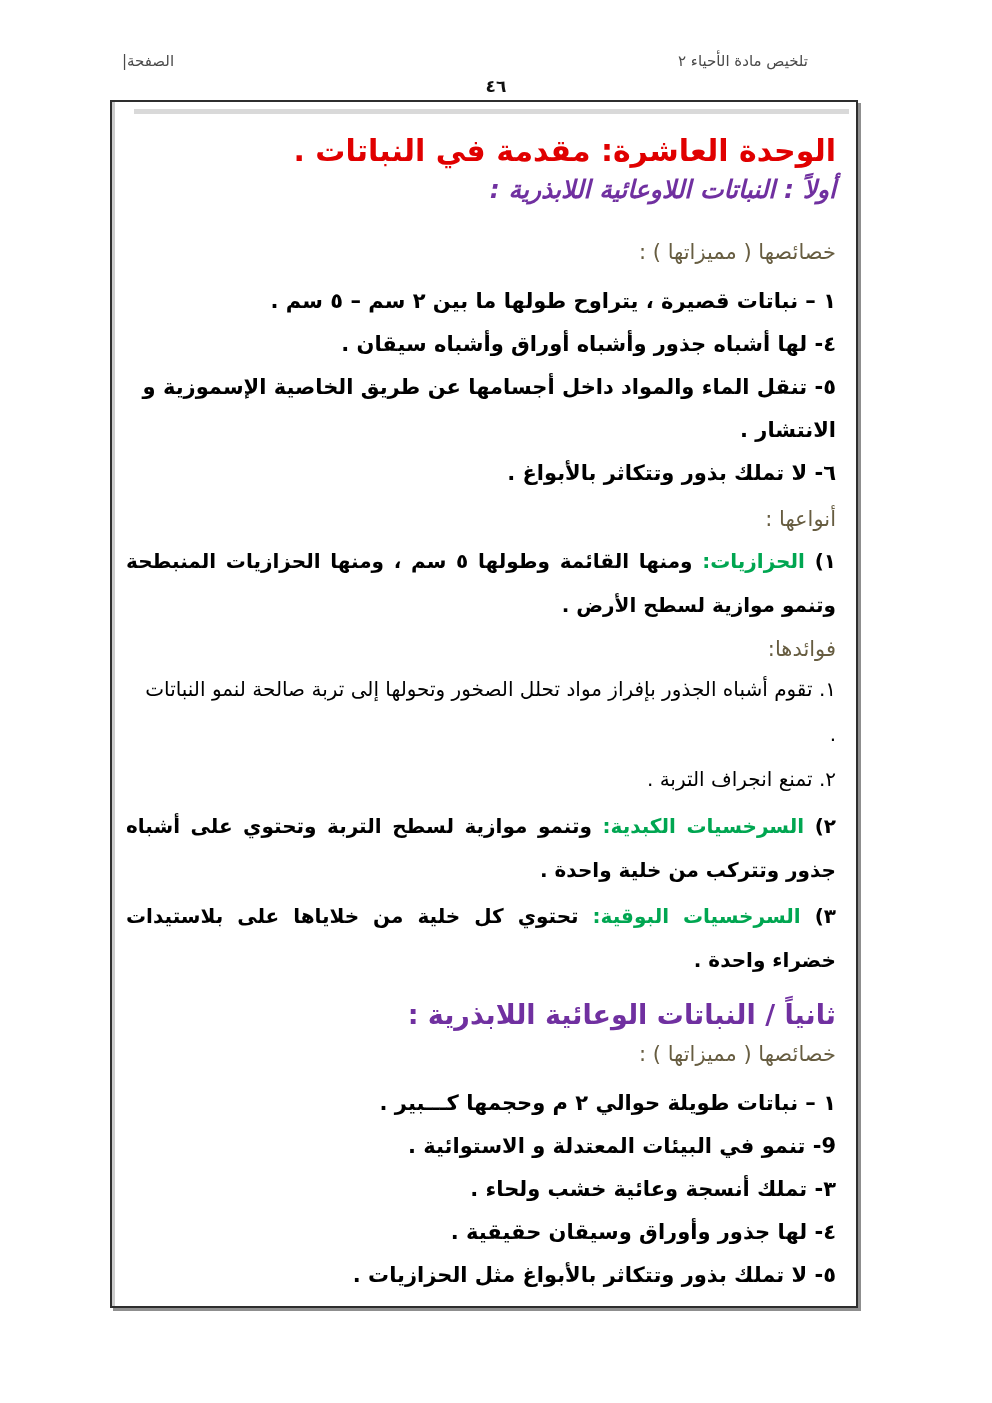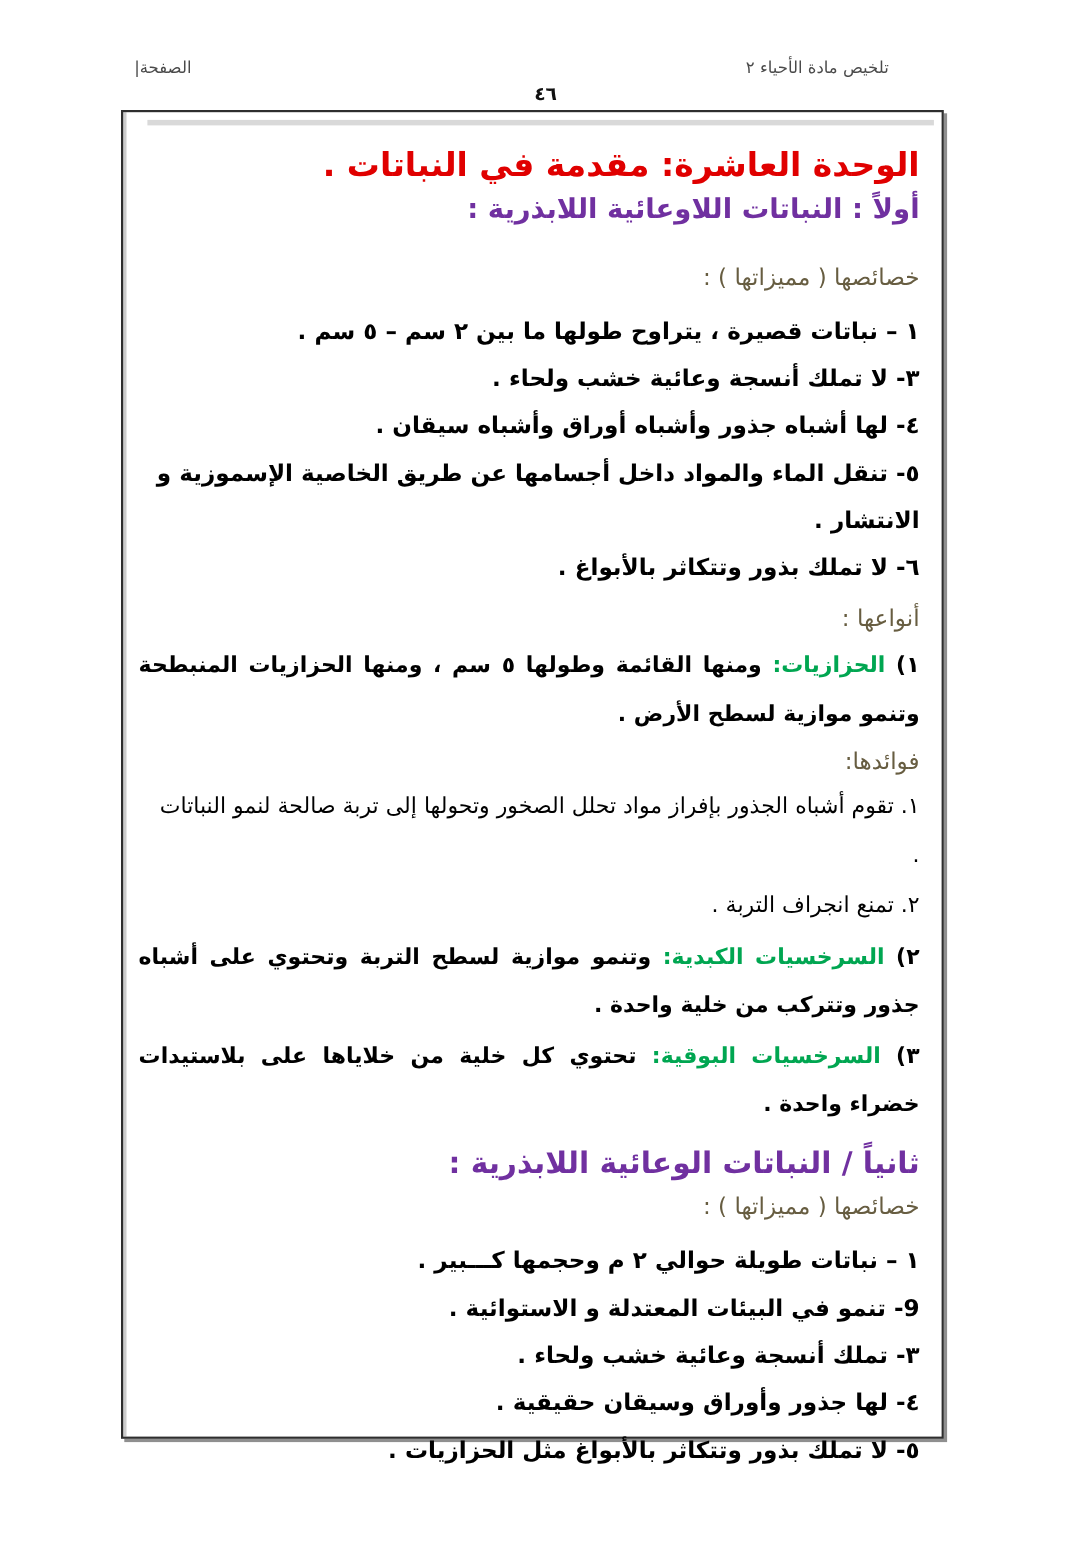--- a/index.html
+++ b/index.html
@@ -36,21 +36,21 @@
   .inner{
     position:absolute;inset:0;
     padding:14px 20px 0 14px;
     direction:rtl;text-align:right;color:#000;
   }
   
   .unit-title{
     margin:14px 0 0 0;font-size:30px;line-height:42px;font-weight:bold;color:#e00000;
   }
   .purple-heading{
-    margin:0;font-size:25px;line-height:36px;font-weight:bold;color:#7030A0;
+    margin:0;font-size:25px;line-height:36px;font-weight:bold;color:#7030A0;font-style:italic;
   }
   .brown-heading{
     margin:26px 0 0 0;font-size:21px;line-height:36px;font-weight:normal;color:#675d41;
   }
   .char-list{margin:10px 0 0 0;}
   .char-item{
     font-size:21px;font-weight:bold;line-height:43px;color:#000;
   }
   .type-para{
     margin:2px 0 0 0;font-size:20px;font-weight:bold;line-height:44px;
@@ -79,21 +79,20 @@
     <div class="inner">
 
       <div class="unit-title">الوحدة العاشرة: مقدمة في النباتات .</div>
 
       <div class="purple-heading">أولاً : النباتات اللاوعائية اللابذرية :</div>
 
       <div class="brown-heading">خصائصها ( مميزاتها ) :</div>
 
       <div class="char-list">
         <div class="char-item">١ – نباتات قصيرة ، يتراوح طولها ما بين ٢ سم – ٥ سم .</div>
-        <div class="char-item">٣- لا تملك أنسجة وعائية خشب ولحاء .</div>
         <div class="char-item">٤- لها أشباه جذور وأشباه أوراق وأشباه سيقان .</div>
         <div class="char-item">٥- تنقل الماء والمواد داخل أجسامها عن طريق الخاصية الإسموزية و الانتشار .</div>
         <div class="char-item">٦- لا تملك بذور وتتكاثر بالأبواغ .</div>
       </div>
 
       <div class="brown-heading" style="margin-top:6px;">أنواعها :</div>
 
       <p class="type-para">
         <span class="type-num">١)</span>
         <span class="type-label">الحزازيات:</span>

